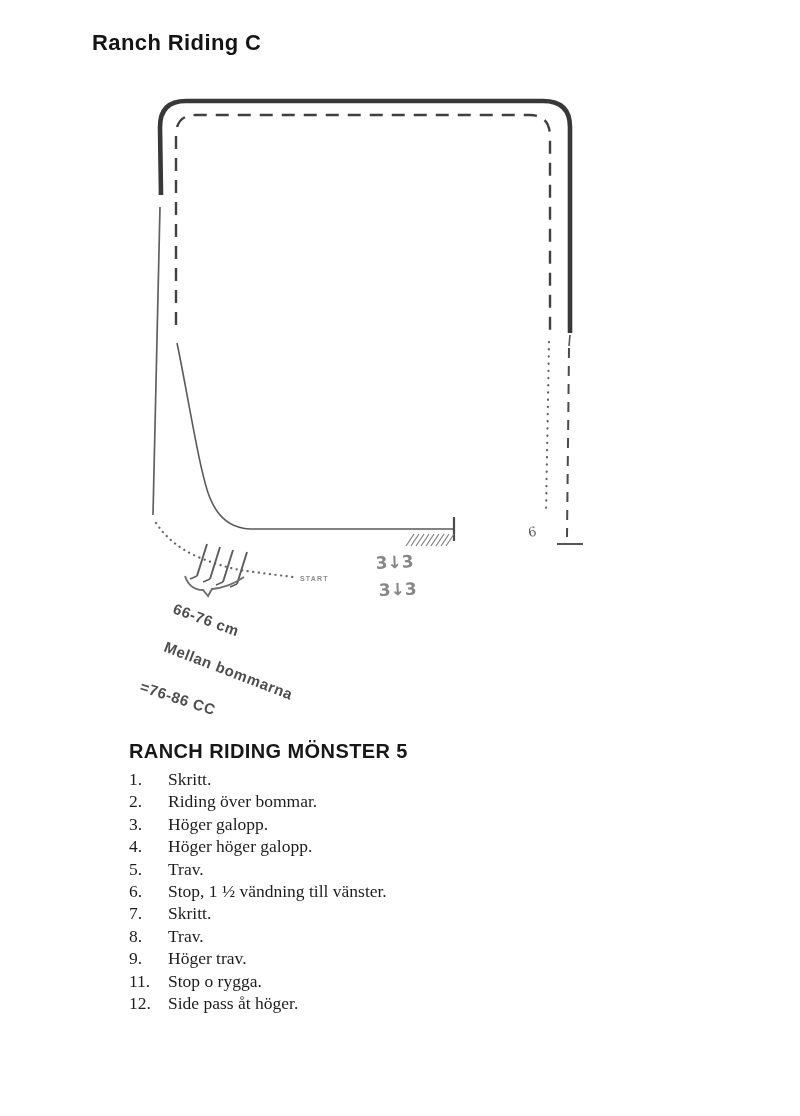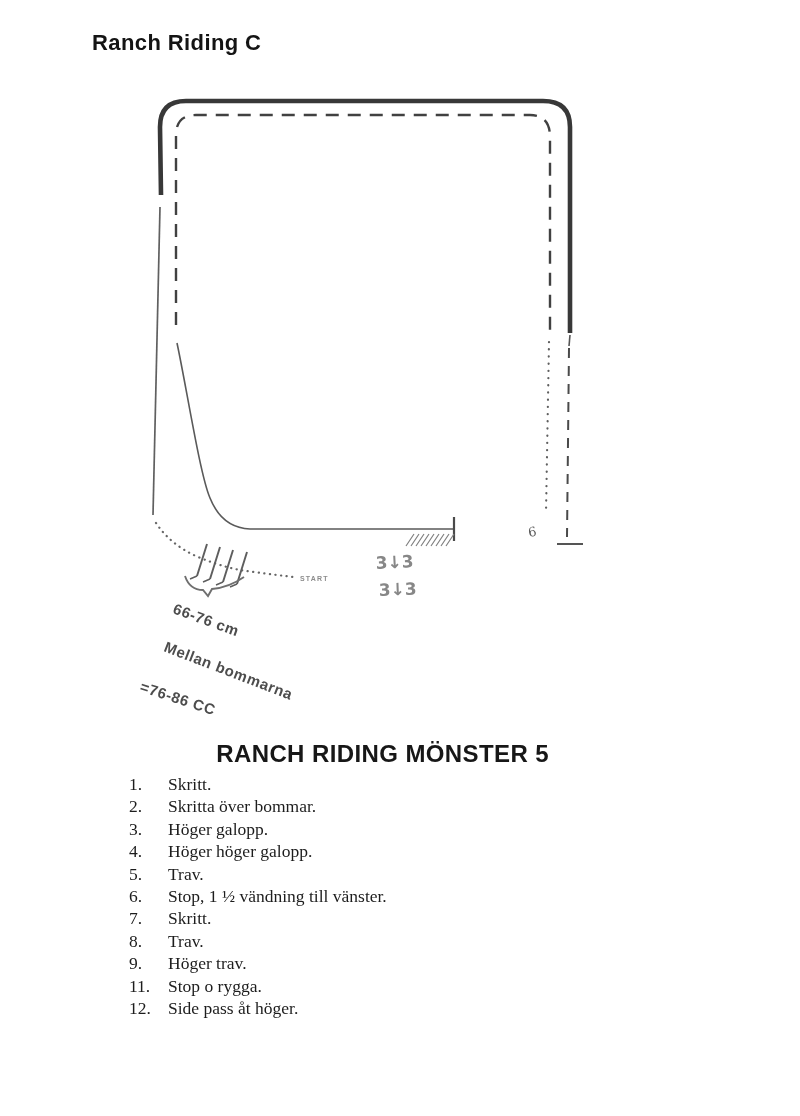--- a/index.html
+++ b/index.html
@@ -32,26 +32,25 @@
     height: 645px;
   }
   .pattern-section {
     position: absolute;
     left: 129px;
     top: 740px;
     width: 420px;
   }
   .pattern-heading {
     font-family: "Liberation Sans", sans-serif;
-    font-size: 24px;
+    font-size: 20px;
     font-weight: bold;
     letter-spacing: 0.4px;
     color: #171717;
     margin-bottom: 5px;
-    text-align: right;
   }
   .pattern-list {
     font-family: "Liberation Serif", serif;
     font-size: 17.5px;
     line-height: 22.4px;
     color: #1d1d1d;
   }
   .pattern-row { display: flex; }
   .pattern-row .num { width: 39px; flex: 0 0 39px; }
   .pattern-row .txt { flex: 1; }
@@ -112,21 +111,21 @@
 
   <div class="pattern-section">
     <div class="pattern-heading">RANCH RIDING MÖNSTER 5</div>
     <div class="pattern-list">
       <div class="pattern-row">
         <span class="num">1.</span>
         <span class="txt">Skritt.</span>
       </div>
       <div class="pattern-row">
         <span class="num">2.</span>
-        <span class="txt">Skritta över bommar.</span>
+        <span class="txt">Riding över bommar.</span>
       </div>
       <div class="pattern-row">
         <span class="num">3.</span>
         <span class="txt">Höger galopp.</span>
       </div>
       <div class="pattern-row">
         <span class="num">4.</span>
         <span class="txt">Höger höger galopp.</span>
       </div>
       <div class="pattern-row">

